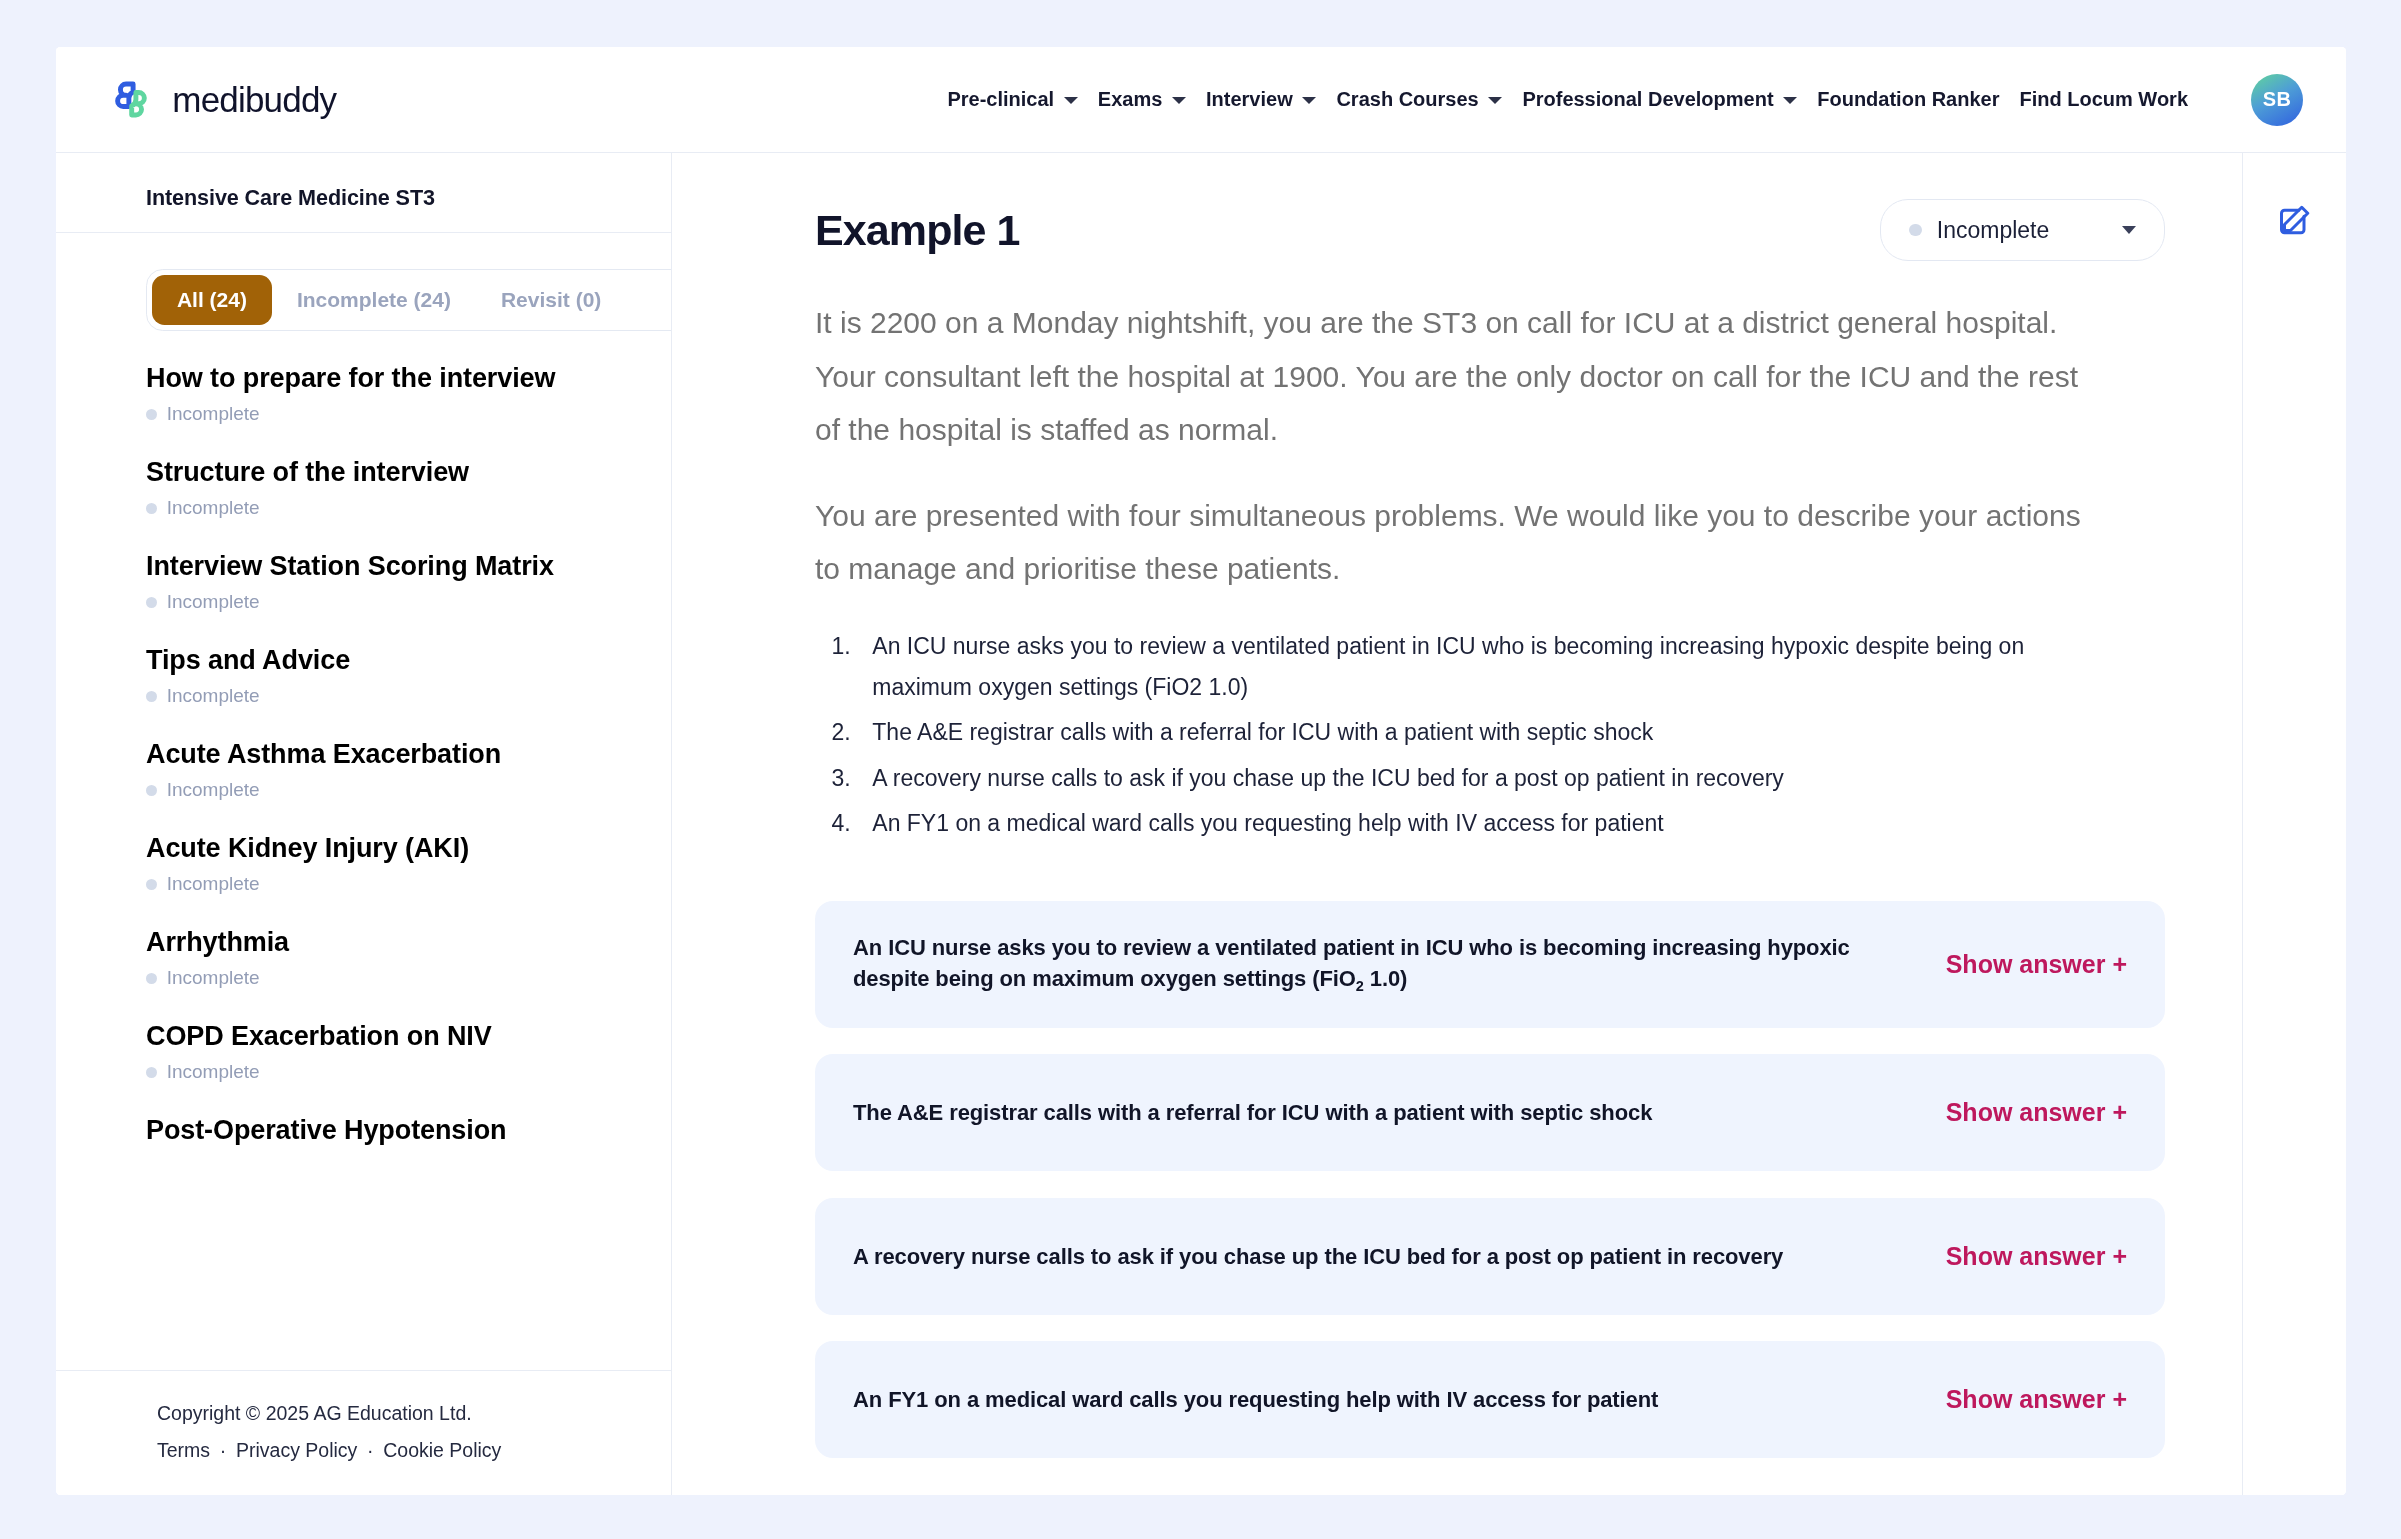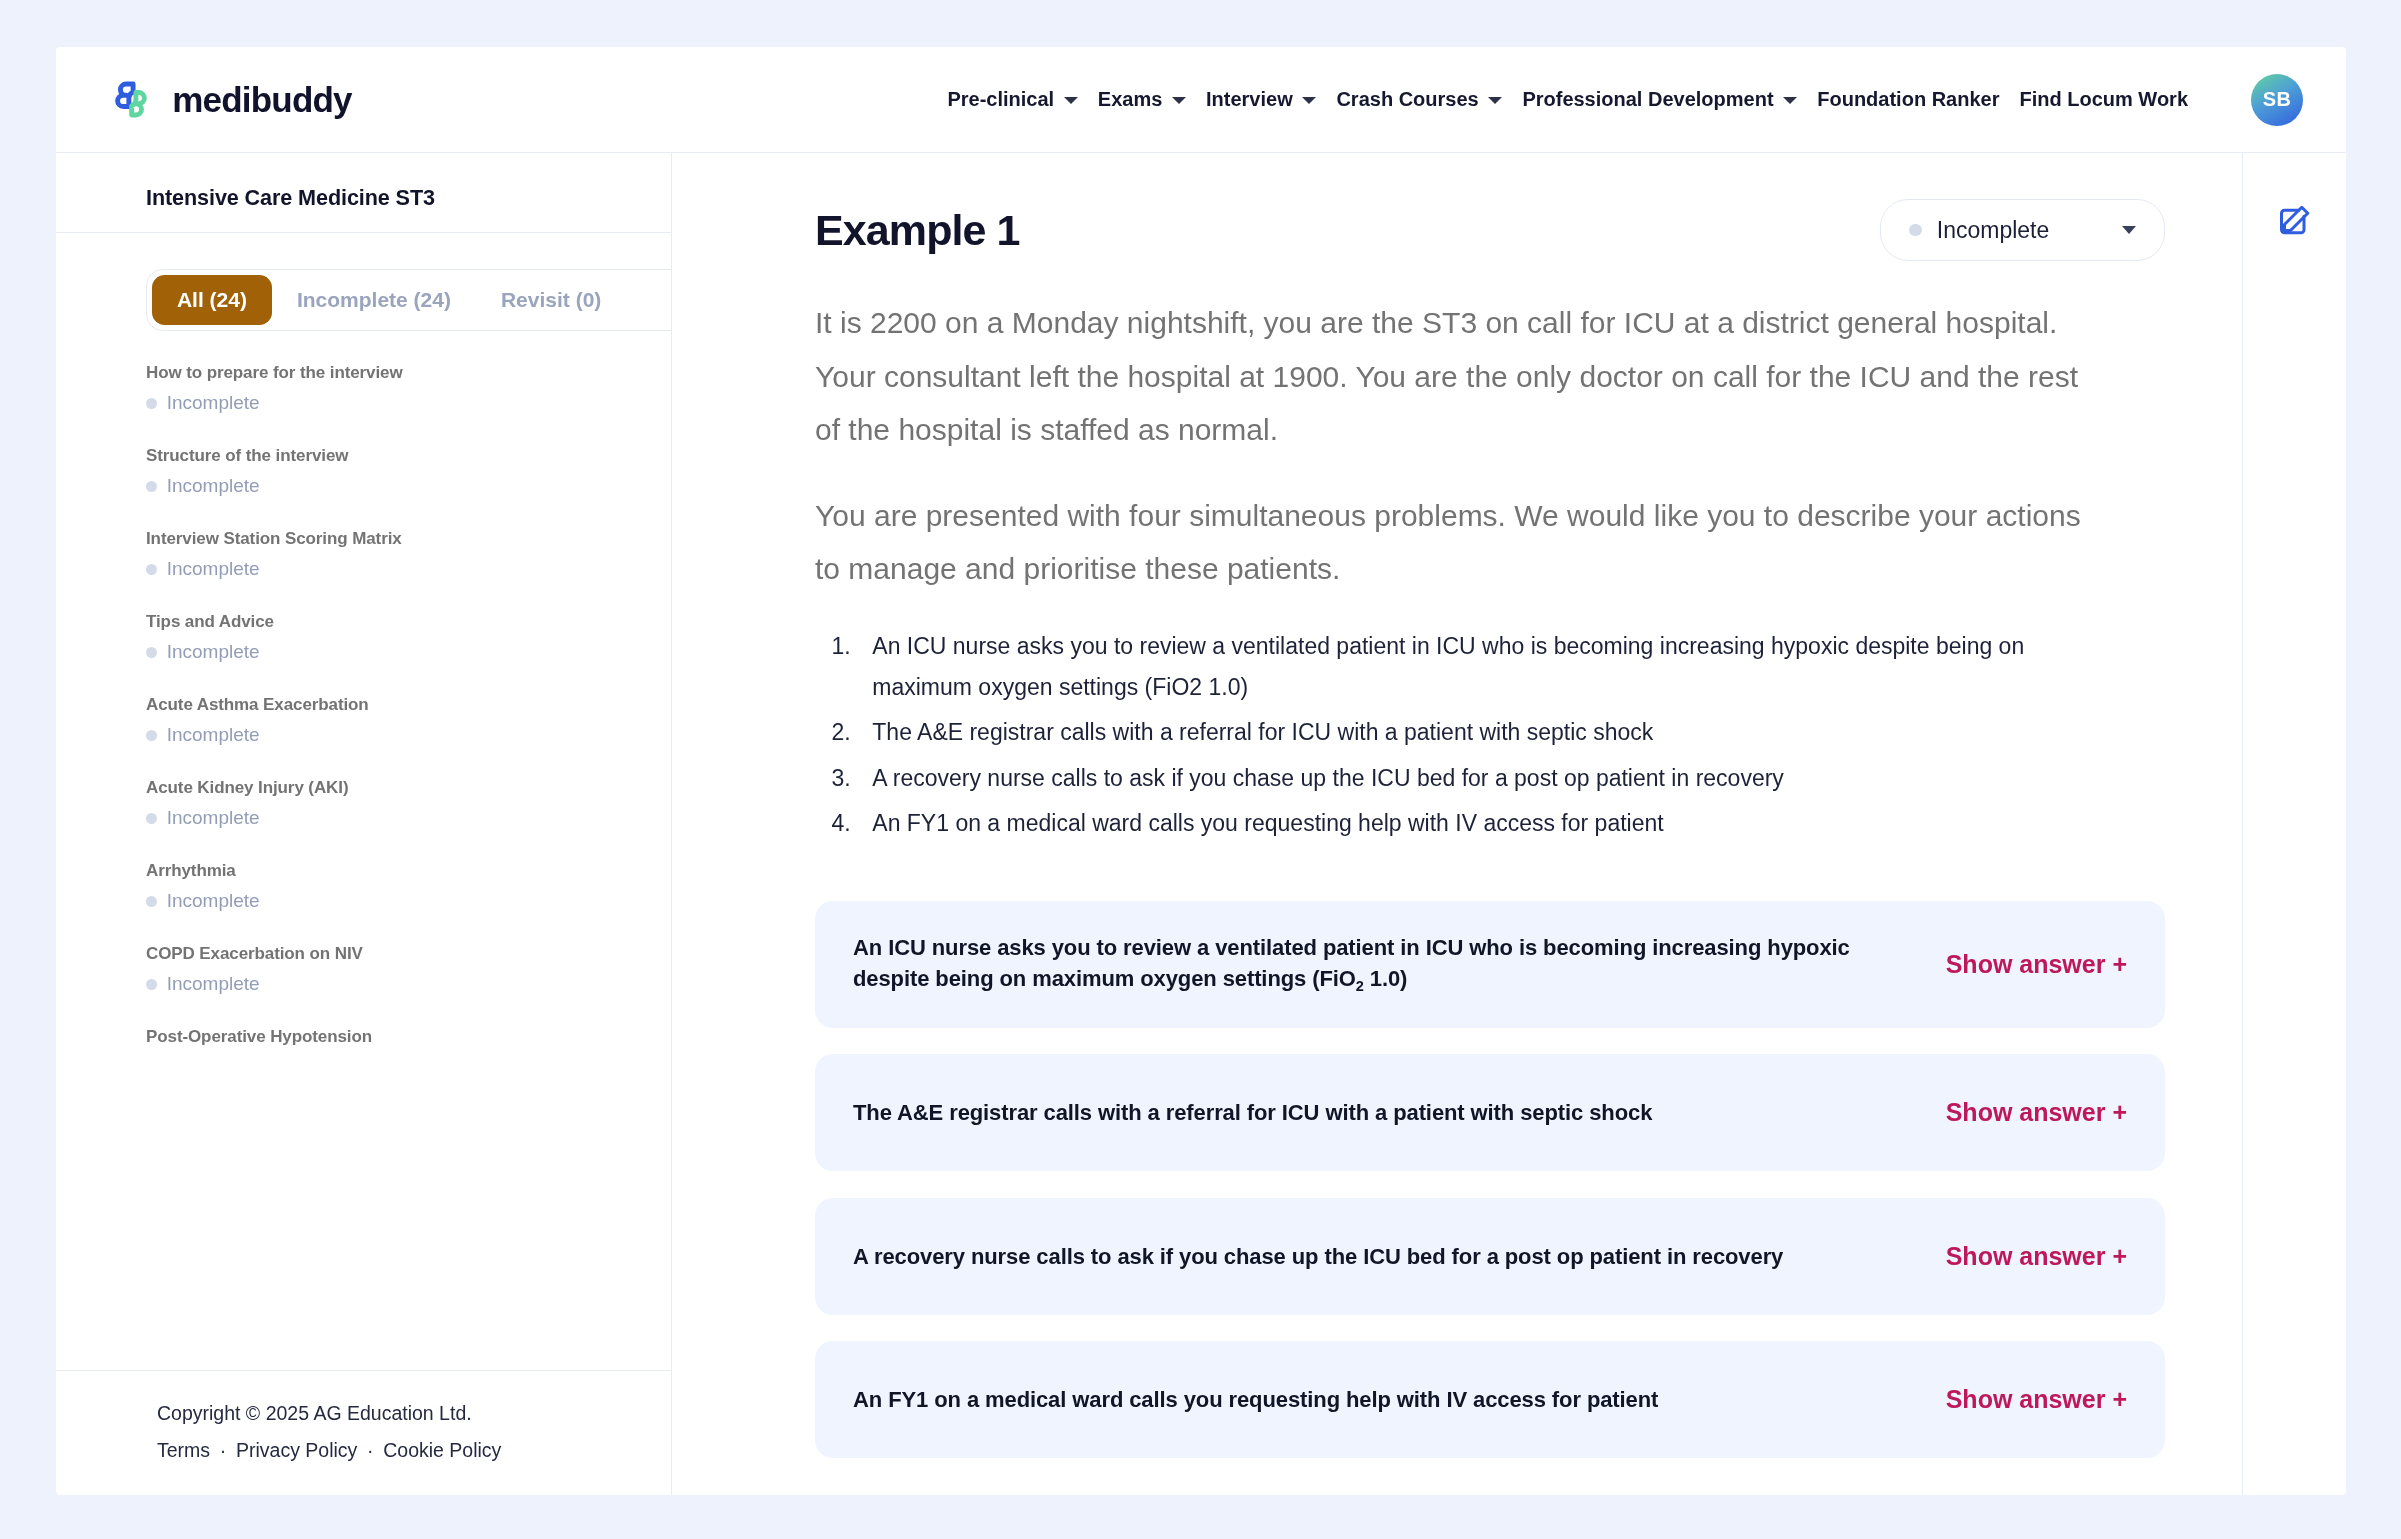--- a/index.html
+++ b/index.html
@@ -26,21 +26,21 @@
     flex: 0 0 106px;
     display: flex;
     align-items: center;
     padding: 0 43px 0 56px;
     border-bottom: 1.4px solid #e8ecf4;
     background: #fff;
   }
   .brand { display: flex; align-items: center; gap: 15.3px; }
   .brand-mark { width: 45px; height: 45px; flex: 0 0 45px; }
   .brand-name {
-    font-size: 35px; font-weight: 700; color: #10132b;
+    font-size: 35px; font-weight: 400; color: #10132b;
     letter-spacing: -0.8px;
   }
   .mainnav {
     margin-left: auto;
     display: flex; align-items: center;
     gap: 20px;
   }
   .navitem {
     display: flex; align-items: center; gap: 9.7px;
     font-size: 20px; font-weight: 700; color: #15182e;
@@ -112,21 +112,21 @@
 
   .sec-label {
     margin-top: 47px;
     font-size: 19px; font-weight: 600; color: #8b94ad;
     letter-spacing: 0.1px;
     padding-bottom: 12.5px;
     border-bottom: 1.4px solid #e4e9f2;
   }
   .lesson { margin-top: 32px; cursor: pointer; }
   .lesson-name {
-    font-size: 17px; font-weight: 700; color: #737373;
+    font-size: 27px; font-weight: 700; color: #000000;
     letter-spacing: -0.1px;
   }
   .lesson-status {
     margin-top: 9px;
     display: flex; align-items: center; gap: 9.7px;
     font-size: 19px; color: #939db6;
   }
   .dot {
     width: 11px; height: 11px; border-radius: 50%;
     background: #d3dbe9; flex: 0 0 11px;

